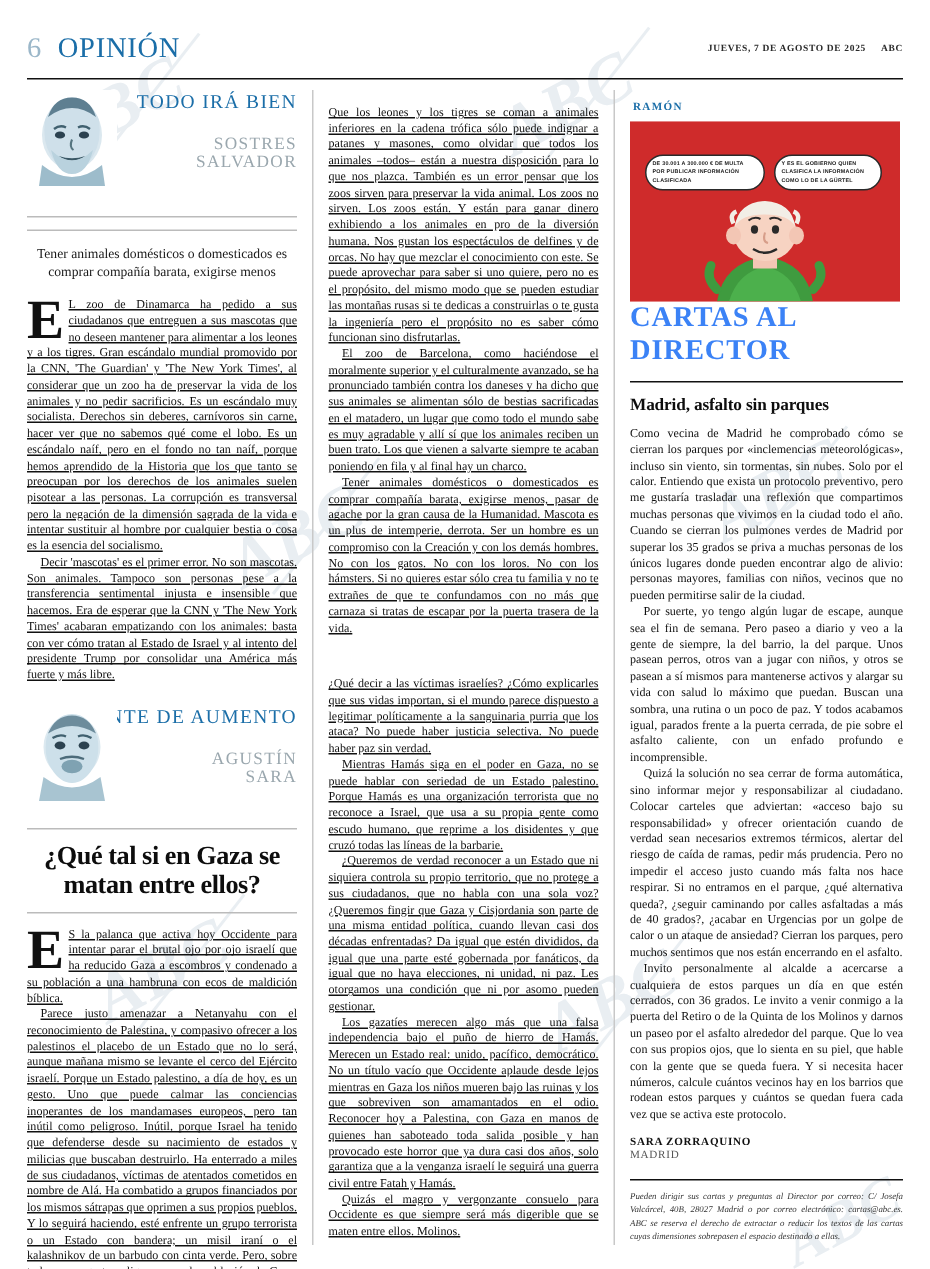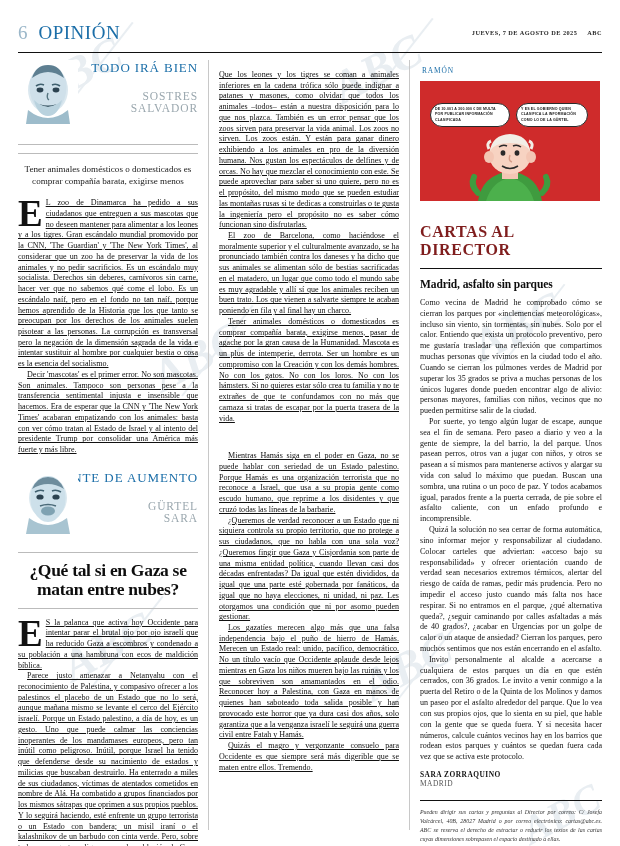--- a/index.html
+++ b/index.html
@@ -93,39 +93,39 @@
   }
   .body-text p{margin:0;text-indent:9px;text-decoration:underline;}
   .body-text p.first{text-indent:0;}
   .dropcap::first-letter{
     float:left;font-size:37px;line-height:.78;font-weight:700;
     padding:2px 3px 0 0;font-family:"Liberation Serif",serif;
   }
 
   
   .cartoon-kicker{
-    font-family:"Liberation Serif",serif;font-weight:400;font-size:7.4px;
+    font-family:"Liberation Serif",serif;font-weight:700;font-size:7.4px;
     letter-spacing:.9px;color:#1b6ea8;margin:0 0 6px 2px;
   }
   .cartoon-box{
     width:180px;height:120px;background:#cf2b2b;position:relative;overflow:hidden;
   }
   .bubble{
     position:absolute;background:#fff;border:1.3px solid #2a2a2a;border-radius:14px;
     padding:3px 4px;font-family:"Liberation Sans",sans-serif;font-weight:700;
     font-size:3.6px;line-height:1.5;color:#1a1a1a;letter-spacing:.15px;
     text-transform:uppercase;
   }
   .bubble-1{left:10px;top:22px;width:70px;}
   .bubble-2{left:96px;top:22px;width:62px;}
 
   
   .letters-head{
-    font-family:"Liberation Serif",serif;font-size:16px;color:#7f1d1d;
-    letter-spacing:.6px;margin:22px 0 9px 0;
+    font-family:"Liberation Serif",serif;font-size:19px;color:#3b82f6;
+    letter-spacing:.6px;margin:0 0 9px 0;
   }
   .letters-rule{height:1px;background:#111;margin:0 0 9px 0;}
   .letter-title{
     font-family:"Liberation Serif",serif;font-weight:700;font-size:11.5px;
     margin:0 0 8px 0;color:#0d0d0d;letter-spacing:-.1px;
   }
   .letter-body{font-size:8.05px;line-height:1.345;text-align:justify;color:#111;}
   .letter-body p{margin:0;text-indent:9px;}
   .letter-body p.first{text-indent:0;}
   .sig{margin-top:7px;font-family:"Liberation Serif",serif;}
@@ -212,46 +212,47 @@
           <ellipse cx="38" cy="27" rx="3.6" ry="2.6" fill="#2c4250"></ellipse>
           <path d="M17 22 q5 -3 9 -1" stroke="#40606f" stroke-width="1.5" fill="none"></path>
           <path d="M34 21 q4 -2 9 1" stroke="#40606f" stroke-width="1.5" fill="none"></path>
           <ellipse cx="30" cy="41" rx="7" ry="4.5" fill="#7fa2b2"></ellipse>
           <path d="M22 36 q8 -3 16 0" stroke="#4c6b7a" stroke-width="1.6" fill="none"></path>
           <path d="M11 48 q19 14 38 0 l3 16 l-44 0z" fill="#a8c4d1"></path>
         </svg>
       </div>
       <div class="kicker">LENTE DE AUMENTO</div>
       <div class="byline">
-        <span>GÜRTEL</span>
+        <span>AGUSTÍN</span>
         <span>SARA</span>
       </div>
     </div>
     <div class="hdr-rule"></div>
-    <h1 class="art-title center">¿Qué tal si en Gaza se matan entre nubes?</h1>
+    <h1 class="art-title center">¿Qué tal si en Gaza se matan entre ellos?</h1>
     <div class="sub-rule"></div>
     <div class="body-text">
       <p class="first dropcap">ES la palanca que activa hoy Occidente para intentar parar el brutal ojo por ojo israelí que ha reducido Gaza a escombros y condenado a su población a una hambruna con ecos de maldición bíblica.</p>
       <p>Parece justo amenazar a Netanyahu con el reconocimiento de Palestina, y compasivo ofrecer a los palestinos el placebo de un Estado que no lo será, aunque mañana mismo se levante el cerco del Ejército israelí. Porque un Estado palestino, a día de hoy, es un gesto. Uno que puede calmar las conciencias inoperantes de los mandamases europeos, pero tan inútil como peligroso. Inútil, porque Israel ha tenido que defenderse desde su nacimiento de estados y milicias que buscaban destruirlo. Ha enterrado a miles de sus ciudadanos, víctimas de atentados cometidos en nombre de Alá. Ha combatido a grupos financiados por los mismos sátrapas que oprimen a sus propios pueblos. Y lo seguirá haciendo, esté enfrente un grupo terrorista o un Estado con bandera; un misil iraní o el kalashnikov de un barbudo con cinta verde. Pero, sobre todo, es un gesto peligroso para la población de Gaza, que está padeciendo en sus carnes inocentes la venganza israelí por la matanza del 7 de octubre de 2023.</p>
     </div>
   </div>
 
   <div class="col col-2">
     <div style="height:10px;"></div>
     <div class="body-text">
       <p class="first">Que los leones y los tigres se coman a animales inferiores en la cadena trófica sólo puede indignar a patanes y masones, como olvidar que todos los animales –todos– están a nuestra disposición para lo que nos plazca. También es un error pensar que los zoos sirven para preservar la vida animal. Los zoos no sirven. Los zoos están. Y están para ganar dinero exhibiendo a los animales en pro de la diversión humana. Nos gustan los espectáculos de delfines y de orcas. No hay que mezclar el conocimiento con este. Se puede aprovechar para saber si uno quiere, pero no es el propósito, del mismo modo que se pueden estudiar las montañas rusas si te dedicas a construirlas o te gusta la ingeniería pero el propósito no es saber cómo funcionan sino disfrutarlas.</p>
       <p>El zoo de Barcelona, como haciéndose el moralmente superior y el culturalmente avanzado, se ha pronunciado también contra los daneses y ha dicho que sus animales se alimentan sólo de bestias sacrificadas en el matadero, un lugar que como todo el mundo sabe es muy agradable y allí sí que los animales reciben un buen trato. Los que vienen a salvarte siempre te acaban poniendo en fila y al final hay un charco.</p>
       <p>Tener animales domésticos o domesticados es comprar compañía barata, exigirse menos, pasar de agache por la gran causa de la Humanidad. Mascota es un plus de intemperie, derrota. Ser un hombre es un compromiso con la Creación y con los demás hombres. No con los gatos. No con los loros. No con los hámsters. Si no quieres estar sólo crea tu familia y no te extrañes de que te confundamos con no más que carnaza si tratas de escapar por la puerta trasera de la vida.</p>
     </div>
     <div style="height:27px;"></div>
     <div class="body-text">
+      <p class="first">¿Qué decir a las víctimas israelíes? ¿Cómo explicarles que sus vidas importan, si el mundo parece dispuesto a legitimar políticamente a la sanguinaria purria que los ataca? No puede haber justicia selectiva. No puede haber paz sin verdad.</p>
       <p>Mientras Hamás siga en el poder en Gaza, no se puede hablar con seriedad de un Estado palestino. Porque Hamás es una organización terrorista que no reconoce a Israel, que usa a su propia gente como escudo humano, que reprime a los disidentes y que cruzó todas las líneas de la barbarie.</p>
       <p>¿Queremos de verdad reconocer a un Estado que ni siquiera controla su propio territorio, que no protege a sus ciudadanos, que no habla con una sola voz? ¿Queremos fingir que Gaza y Cisjordania son parte de una misma entidad política, cuando llevan casi dos décadas enfrentadas? Da igual que estén divididos, da igual que una parte esté gobernada por fanáticos, da igual que no haya elecciones, ni unidad, ni paz. Les otorgamos una condición que ni por asomo pueden gestionar.</p>
       <p>Los gazatíes merecen algo más que una falsa independencia bajo el puño de hierro de Hamás. Merecen un Estado real: unido, pacífico, democrático. No un título vacío que Occidente aplaude desde lejos mientras en Gaza los niños mueren bajo las ruinas y los que sobreviven son amamantados en el odio. Reconocer hoy a Palestina, con Gaza en manos de quienes han saboteado toda salida posible y han provocado este horror que ya dura casi dos años, solo garantiza que a la venganza israelí le seguirá una guerra civil entre Fatah y Hamás.</p>
-      <p>Quizás el magro y vergonzante consuelo para Occidente es que siempre será más digerible que se maten entre ellos. Tremendo.</p>
+      <p>Quizás el magro y vergonzante consuelo para Occidente es que siempre será más digerible que se maten entre ellos. Molinos.</p>
     </div>
   </div>
 
   <div class="col col-3">
     <div style="height:6px;"></div>
     <div class="cartoon-kicker">RAMÓN</div>
 
     <div class="cartoon-box">
       <svg width="180" height="120" viewBox="0 0 180 120" style="position:absolute;left:0;top:0;">
         <rect width="180" height="120" fill="#cf2b2b"></rect>

